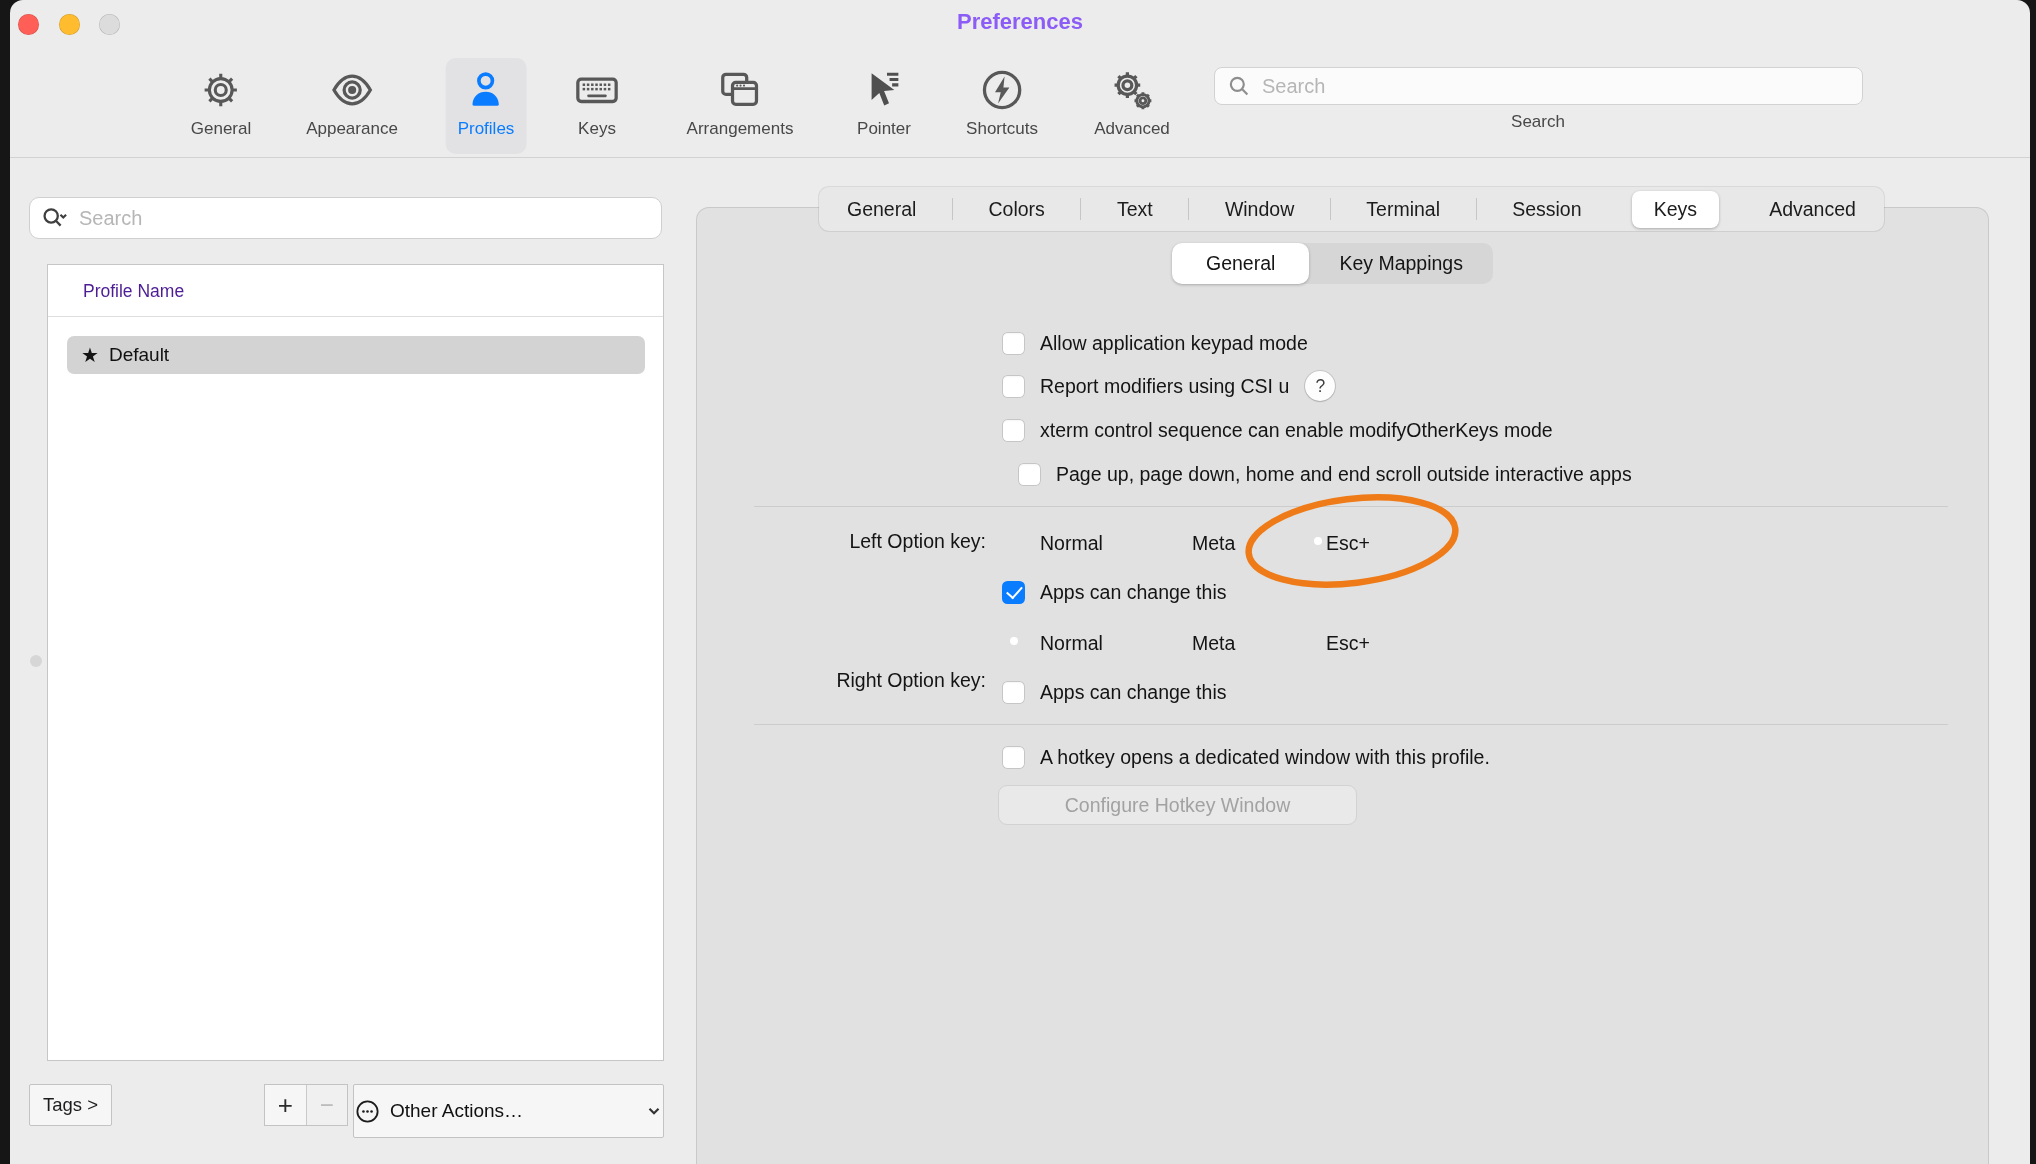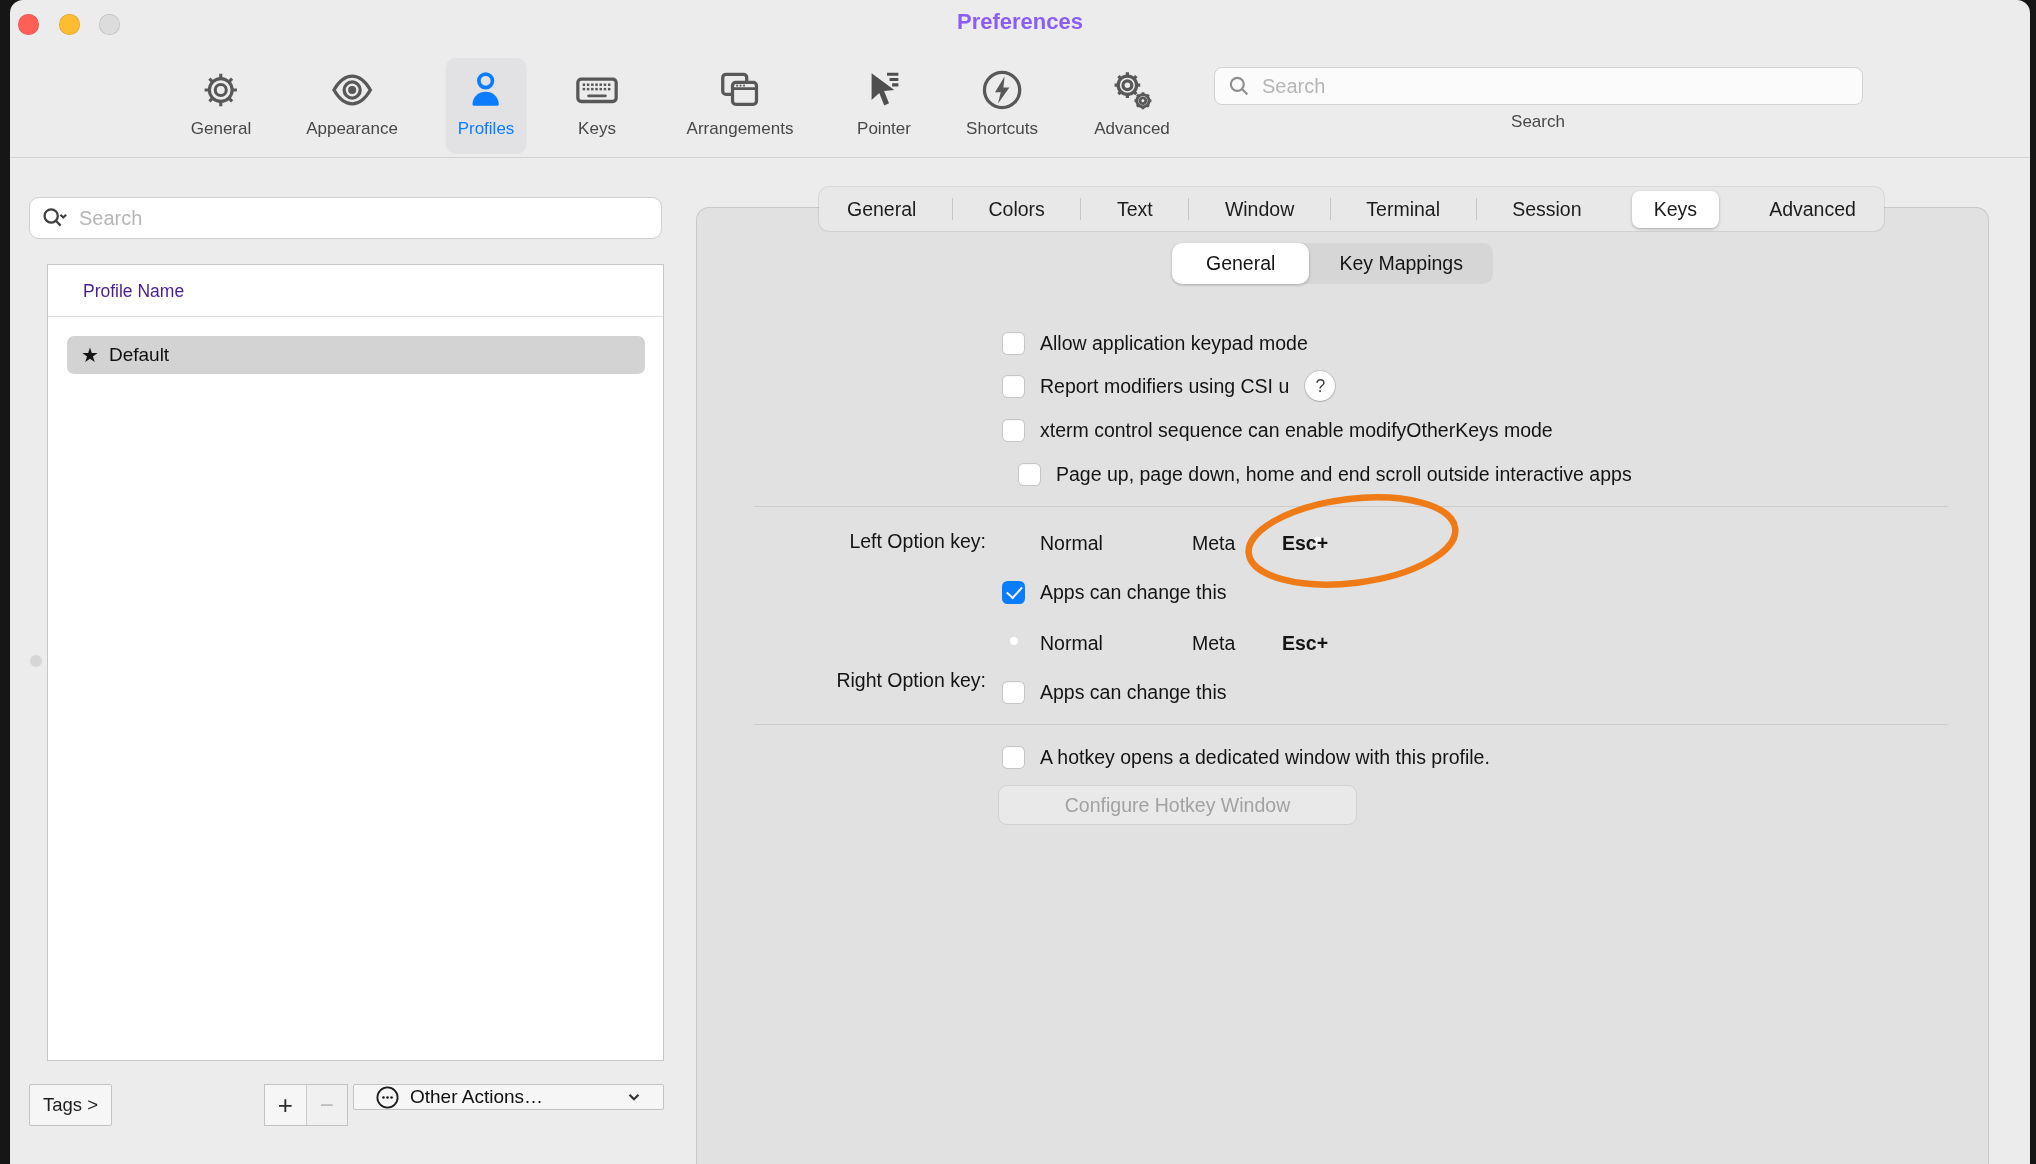--- a/index.html
+++ b/index.html
@@ -47,21 +47,21 @@
   .pp-row{position:absolute;left:19px;top:71px;width:578px;height:38px;background:#d3d3d3;border-radius:7px;display:flex;align-items:center;box-sizing:border-box;padding:0 14px;}
   .pp-star{font-size:20px;color:#141414;margin-right:10px;}
   .pp-name{font-size:19px;color:#111111;}
   .side-dot{left:20px;top:655px;width:12px;height:12px;border-radius:50%;background:#d6d6d6;}
   
   .btn{background:#f6f6f6;border:1px solid #c3c3c3;box-sizing:border-box;display:flex;align-items:center;justify-content:center;font-family:inherit;color:#1d1d1f;cursor:default;}
   .tags-btn{left:19px;top:1084px;width:83px;height:42px;font-size:18.5px;border-radius:2px;}
   .pm-group{left:254px;top:1084px;width:84px;height:42px;border:1px solid #c3c3c3;box-sizing:border-box;display:flex;background:#f6f6f6;}
   .pm-cell{flex:1;display:flex;align-items:center;justify-content:center;font-size:26px;color:#2b2b2b;}
   .pm-cell.minus{border-left:1px solid #c9c9c9;background:#f0f0f0;color:#b9b9b9;font-size:24px;}
-  .other-actions{left:343px;top:1084px;width:311px;height:26px;border-radius:2px;justify-content:flex-start;padding:0 20px;gap:9px;}
+  .other-actions{left:343px;top:1084px;width:311px;height:54px;border-radius:2px;justify-content:flex-start;padding:0 0;gap:9px;}
   .other-actions .oa-label{font-size:19px;color:#101010;flex:1;text-align:left;}
   
   .panel{left:686px;top:207px;width:1293px;height:957px;background:#e1e1e1;border:1px solid #c9c9c9;border-bottom:none;border-radius:13px 13px 0 0;box-sizing:border-box;}
   
   .main-tabs{left:809px;top:187px;width:1065px;height:44px;background:#e8e8e8;border-radius:10px;box-shadow:0 0 0 1px rgba(0,0,0,.08);display:flex;align-items:center;justify-content:space-between;padding:0 6px;box-sizing:border-box;}
   .mt-tab{font-size:19.5px;color:#1c1c1c;padding:7px 22px;border-radius:8px;white-space:nowrap;}
   .mt-tab.sel{background:#ffffff;box-shadow:0 1px 3px rgba(0,0,0,.28);}
   .mt-sep{width:1px;height:22px;background:#c6c6c6;}
   .mt-sep.hide{visibility:hidden;}
   
@@ -78,21 +78,21 @@
   .row{display:flex;align-items:center;height:32px;text-align:center;}
   .row .lbl{font-size:19.5px;color:#141414;margin-left:15px;white-space:nowrap;}
   .cbrow-0{left:992px;top:327px;} .cbrow-1{left:992px;top:370px;}
   .cbrow-2{left:992px;top:414px;} .cbrow-3{left:992px;top:458px;padding-left:16px;}
   .help-badge{width:30px;height:30px;border-radius:50%;background:#fdfdfd;box-shadow:0 0 0 1px rgba(0,0,0,.12), 0 1px 1.5px rgba(0,0,0,.12);display:flex;align-items:center;justify-content:center;font-size:17.5px;color:#3f3f3f;margin-left:16px;}
   .hdiv{height:1px;background:#cccccc;width:1194px;left:744px;}
   .div-1{top:506px;} .div-2{top:724px;}
   .opt-label{width:416px;text-align:right;font-size:19.5px;color:#141414;white-space:nowrap;left:560px;}
   .ol-1{top:530px;} .ol-2{top:630px;margin-top:39px;}
   .r-n{left:992px;} .r-m{left:1144px;} .r-e{left:1296px;}
-  .rl-n{left:1030px;} .rl-m{left:1182px;} .rl-e{left:1272px;font-weight:bold;}
+  .rl-n{left:1030px;} .rl-m{left:1182px;} .rl-e{left:1316px;}
   .rrow-1{top:529px;} .rrow-2{top:629px;}
   .rlbl{font-size:19.5px;color:#141414;white-space:nowrap;}
   .rt-1{top:532px;} .rt-2{top:632px;}
   .apps-1{left:992px;top:576px;} .apps-2{left:992px;top:676px;}
   .hk-row{left:992px;top:741px;}
   .config-btn{left:988px;top:785px;width:359px;height:40px;background:#e9e9e9;border:1px solid #d2d2d2;border-radius:9px;display:flex;align-items:center;justify-content:center;font-size:19.5px;color:#a2a2a2;box-sizing:border-box;white-space:nowrap;}
   
   .annot{left:1222px;top:480px;pointer-events:none;}
   svg{display:block;}
 </style>

